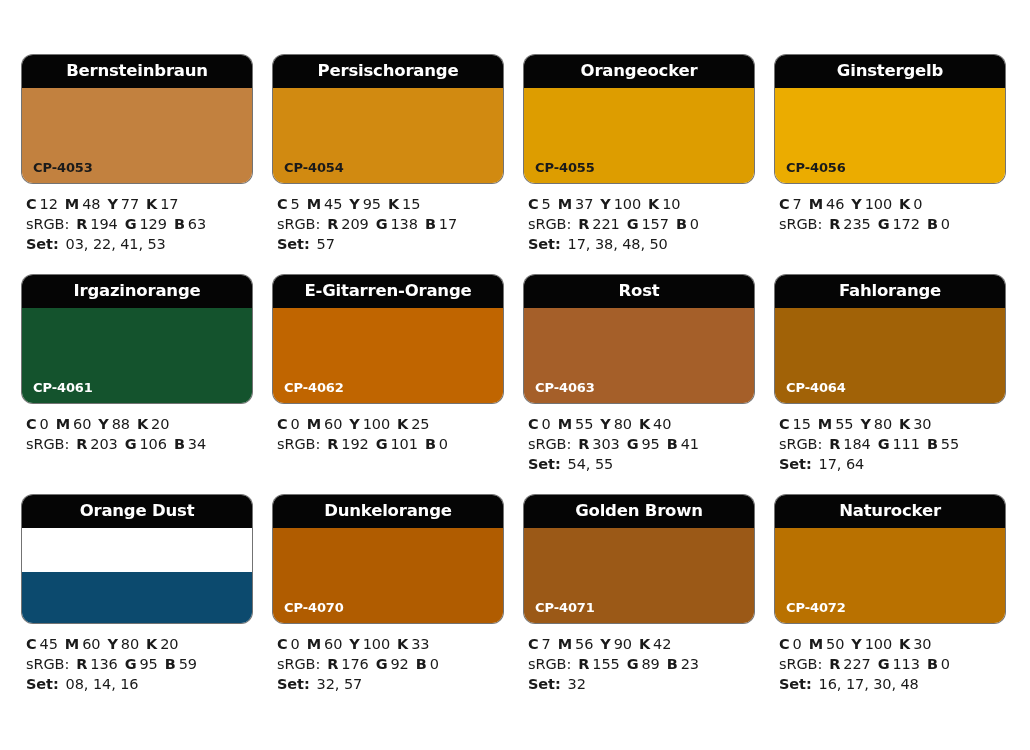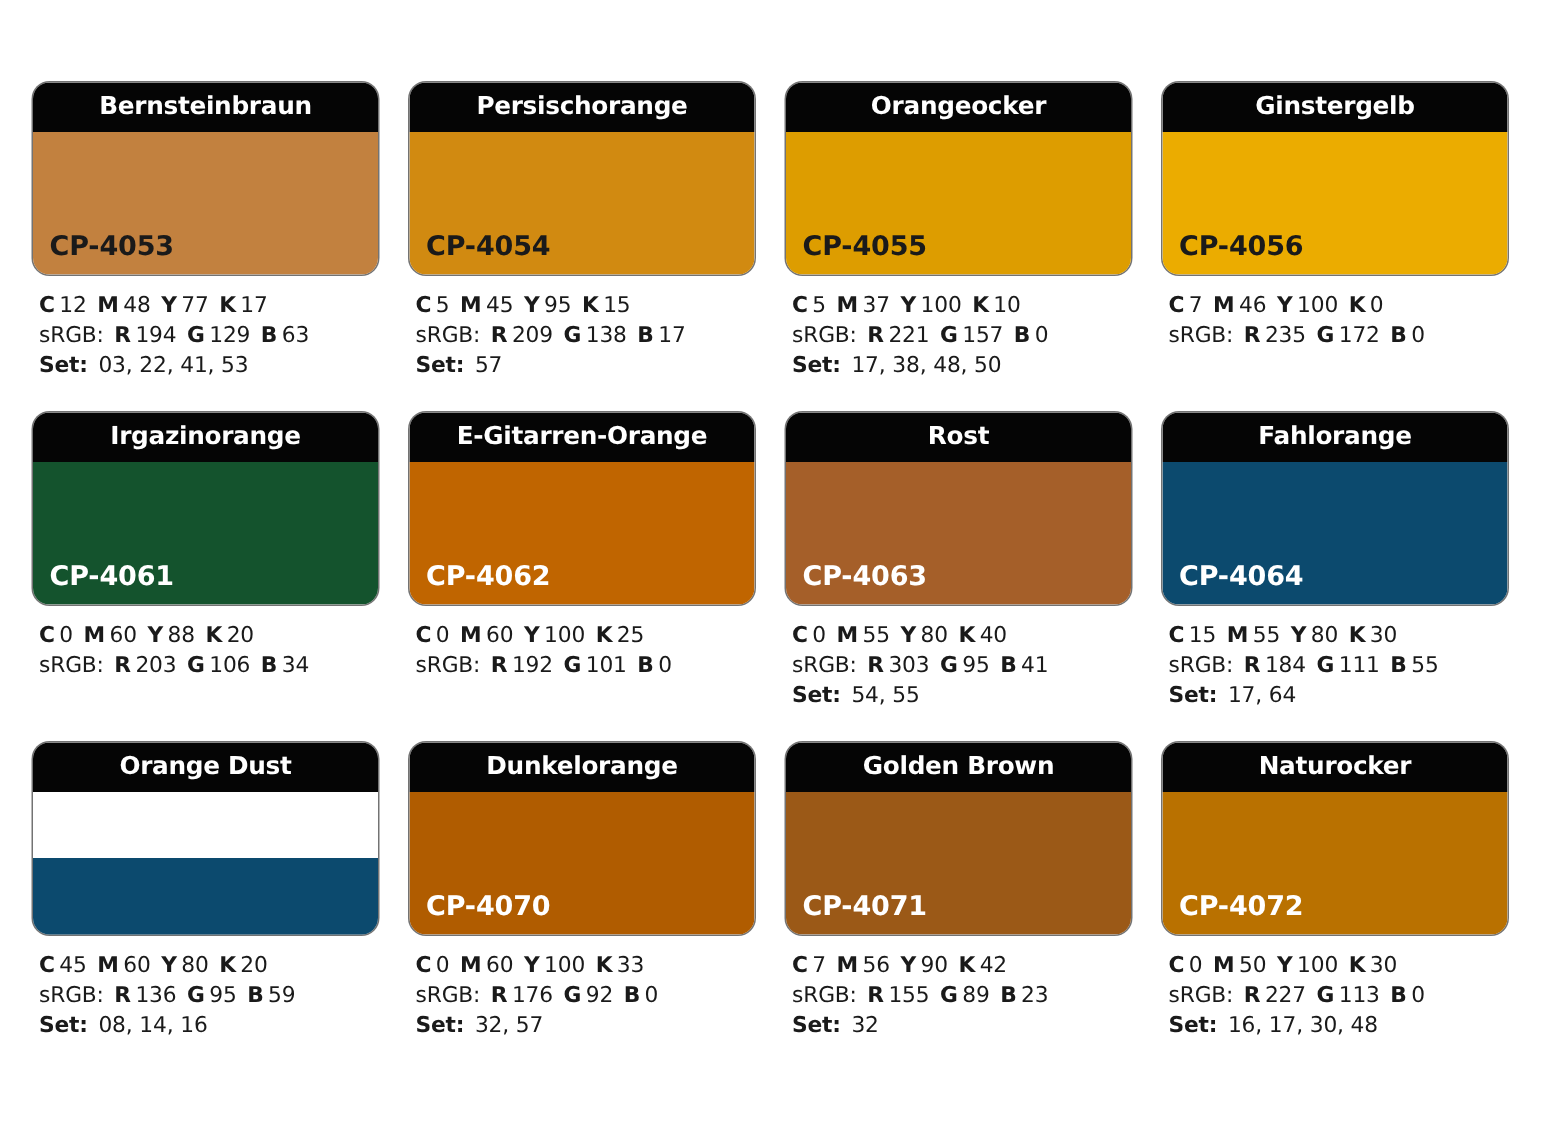--- a/index.html
+++ b/index.html
@@ -57,21 +57,21 @@
     line-height: 1;
   }
   .chip-color {
     height: 95px;
     position: relative;
   }
   .chip-code {
     position: absolute;
     left: 11px;
     bottom: 9px;
-    font-size: 18px;
+    font-size: 13px;
     font-weight: bold;
     letter-spacing: -0.1px;
     line-height: 1;
   }
   .chip-code.dark-text { color: #1a1a1a; }
   .chip-code.light-text { color: #ffffff; }
 
   .card-info {
     padding: 11px 0 0 4px;
   }
@@ -196,21 +196,21 @@
           <div class="info-line cmyk"><span class="pair"><span class="k">C</span><span class="v">0</span></span><span class="pair"><span class="k">M</span><span class="v">55</span></span><span class="pair"><span class="k">Y</span><span class="v">80</span></span><span class="pair"><span class="k">K</span><span class="v">40</span></span></div>
           <div class="info-line srgb"><span class="lbl">sRGB:</span><span class="pair"><span class="k">R</span><span class="v">303</span></span><span class="pair"><span class="k">G</span><span class="v">95</span></span><span class="pair"><span class="k">B</span><span class="v">41</span></span></div>
           <div class="info-line set"><span class="k">Set:</span><span class="v">54, 55</span></div>
         </div>
       </div>
       <div class="swatch-card">
         <div class="card-chip">
           <div class="chip-header">
             <span class="chip-name">Fahlorange</span>
           </div>
-          <div class="chip-color" style="background: #0c4a6e;">
+          <div class="chip-color" style="background: #a16207;">
             <span class="chip-code light-text">CP-4064</span>
           </div>
         </div>
         <div class="card-info">
           <div class="info-line cmyk"><span class="pair"><span class="k">C</span><span class="v">15</span></span><span class="pair"><span class="k">M</span><span class="v">55</span></span><span class="pair"><span class="k">Y</span><span class="v">80</span></span><span class="pair"><span class="k">K</span><span class="v">30</span></span></div>
           <div class="info-line srgb"><span class="lbl">sRGB:</span><span class="pair"><span class="k">R</span><span class="v">184</span></span><span class="pair"><span class="k">G</span><span class="v">111</span></span><span class="pair"><span class="k">B</span><span class="v">55</span></span></div>
           <div class="info-line set"><span class="k">Set:</span><span class="v">17, 64</span></div>
         </div>
       </div>
       <div class="swatch-card">

